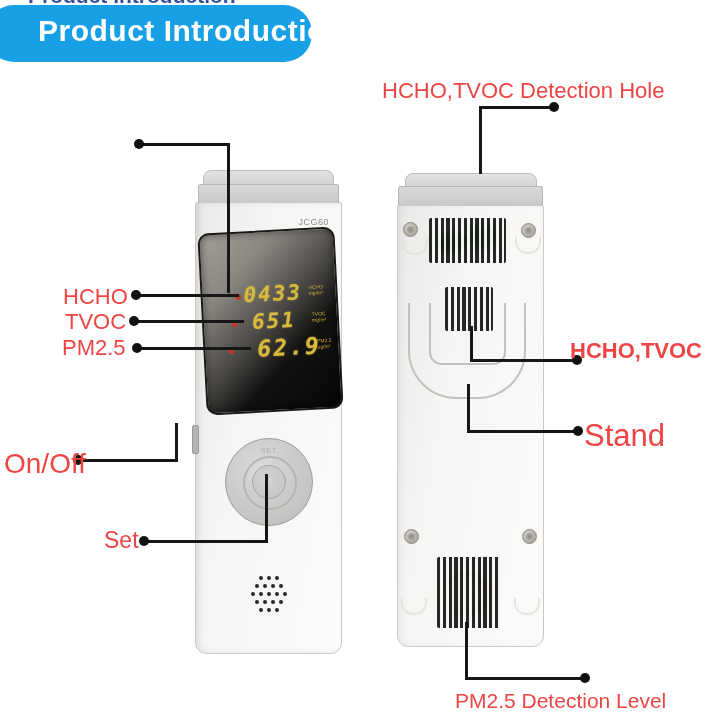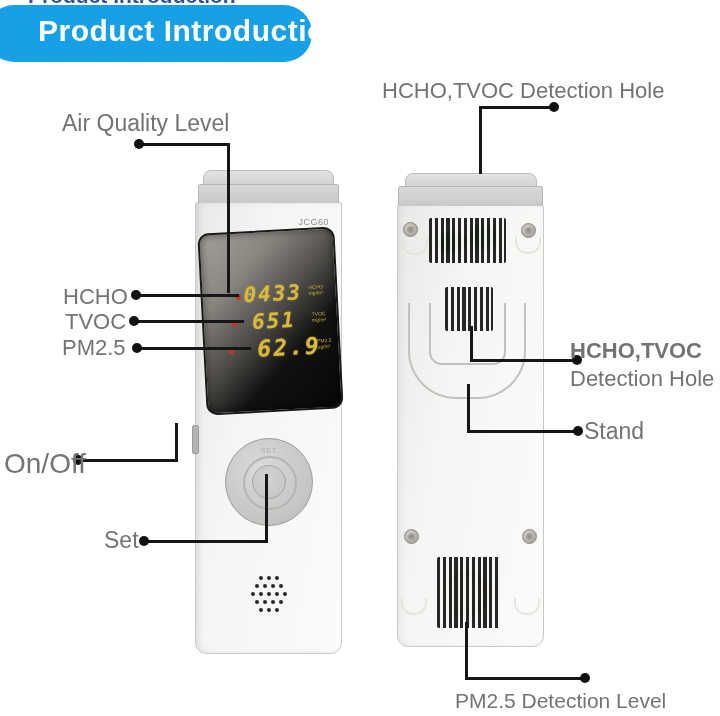--- a/index.html
+++ b/index.html
@@ -6,21 +6,21 @@
   #stage{position:relative;width:720px;height:716px;background:#ffffff;overflow:hidden;
          font-family:"Liberation Sans",sans-serif;color:#1b1b1b;}
   
   .banner{position:absolute;left:-14px;top:5px;width:326px;height:57px;background:#18a0e6;
           border-radius:28px;z-index:3;}
   .banner-title{position:absolute;left:52px;top:9px;font-size:30px;font-weight:bold;color:#ffffff;
                 letter-spacing:.5px;white-space:nowrap;}
   .banner-clip{position:absolute;left:28px;top:-16px;font-size:21px;font-weight:bold;color:#1d3d99;
                opacity:.9;z-index:4;white-space:nowrap;}
   
-  .lbl{position:absolute;font-size:22px;color:#737373;white-space:nowrap;z-index:6;}
+  .lbl{position:absolute;font-size:22px;color:#ef4444;white-space:nowrap;z-index:6;}
   
   .ln{position:absolute;background:#161616;z-index:5;}
   .ln-h{height:3px;} .ln-v{width:3px;}
   .pt{position:absolute;width:10px;height:10px;border-radius:50%;background:#111;z-index:5;}
   
   .cap1{position:absolute;background:linear-gradient(#e2e2e0,#d0d0ce);border:1px solid #bdbdbb;
         border-radius:8px 8px 2px 2px;}
   .cap2{position:absolute;background:linear-gradient(#d9d9d7,#c9c9c7);border:1px solid #b5b5b3;
         border-radius:3px;border-bottom:2px solid #8e8e8c;}
   .body{position:absolute;border:1px solid #c9c9c7;border-radius:2px 2px 11px 11px;
@@ -200,25 +200,23 @@
   <div class="pt" style="left:572px;top:355px;"></div>
 
   <div class="ln ln-v" style="left:467px;top:384px;height:49px;"></div>
   <div class="ln ln-h" style="left:467px;top:430px;width:111px;"></div>
   <div class="pt" style="left:573px;top:426px;"></div>
 
   <div class="ln ln-v" style="left:465px;top:622px;height:58px;"></div>
   <div class="ln ln-h" style="left:465px;top:677px;width:120px;"></div>
   <div class="pt" style="left:580px;top:673px;"></div>
 
-  <div class="lbl" style="left:62px;top:110px;font-size:23px;">Air Quality Level</div>
   <div class="lbl" style="left:382px;top:78px;">HCHO,TVOC Detection Hole</div>
   <div class="lbl" style="left:63px;top:284px;">HCHO</div>
   <div class="lbl" style="left:65px;top:309px;">TVOC</div>
   <div class="lbl" style="left:62px;top:335px;">PM2.5</div>
   <div class="lbl" style="left:4px;top:448px;font-size:28px;">On/Off</div>
   <div class="lbl" style="left:104px;top:527px;font-size:23px;">Set</div>
   <div class="lbl" style="left:570px;top:337px;line-height:28px;font-weight:bold;">HCHO,TVOC</div>
-  <div class="lbl" style="left:570px;top:365px;line-height:28px;">Detection Hole</div>
-  <div class="lbl" style="left:584px;top:418px;font-size:23px;">Stand</div>
+  <div class="lbl" style="left:584px;top:418px;font-size:31px;">Stand</div>
   <div class="lbl" style="left:455px;top:689px;font-size:21px;">PM2.5 Detection Level</div>
 
 </div>
 
 </body></html>

